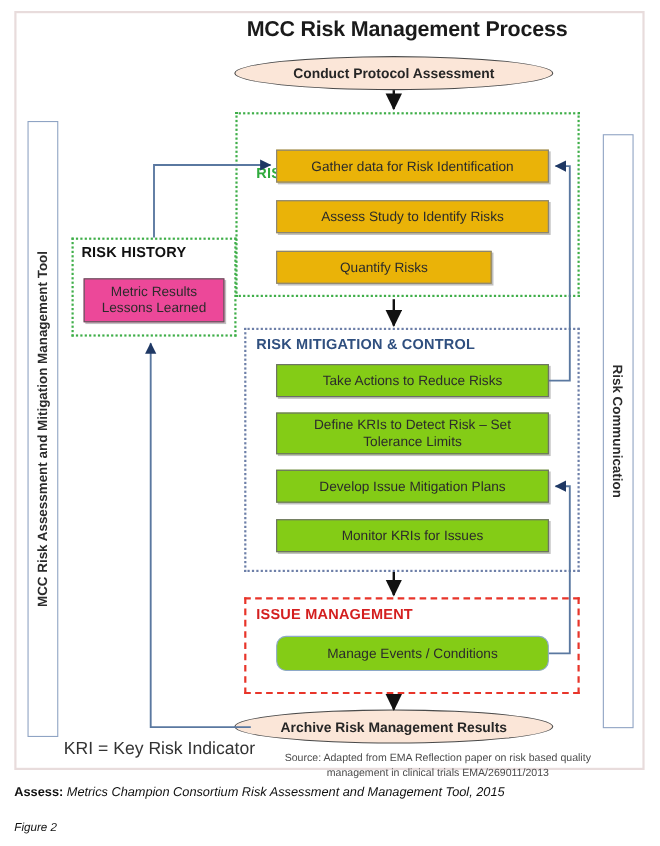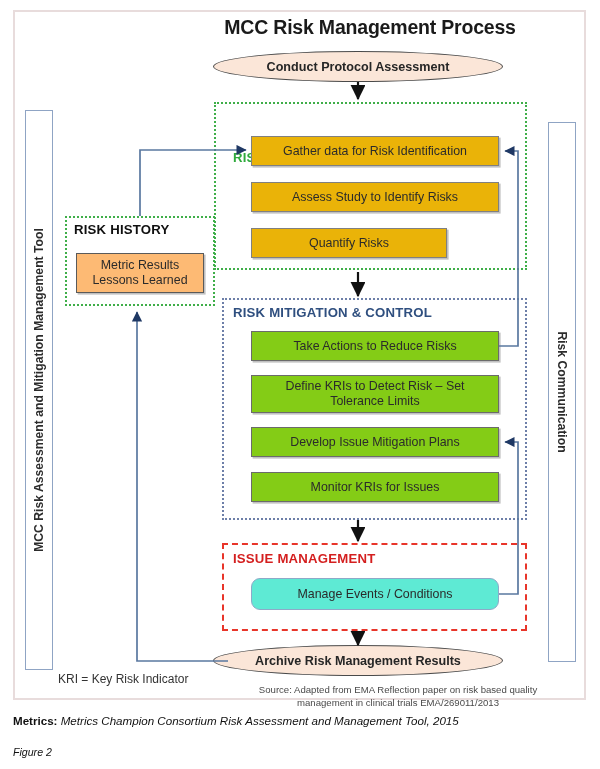--- a/index.html
+++ b/index.html
@@ -16,22 +16,22 @@
                  font-size:19.5px;font-weight:bold;color:#1a1a1a;letter-spacing:-0.2px;}
 
   
   .node{position:absolute;box-sizing:border-box;display:flex;align-items:center;
         justify-content:center;text-align:center;line-height:1.18;
         font-size:12.4px;color:#2b2b2b;
         border:1.3px solid #7f7f7f;
         box-shadow:1.6px 1.6px 0 rgba(90,90,90,.38);}
   .node.green{background:#eab308;border-color:#808080;}
   .node.blue{background:#84cc16;border-color:#6b6b6b;}
-  .node.gray{background:#fdba74;border-color:#5a5a5a;}
-  .node.pink{background:#5eead4;border-color:#8ea9c8;border-radius:9px;box-shadow:none;}
+  .node.gray{background:#ec4899;border-color:#5a5a5a;}
+  .node.pink{background:#84cc16;border-color:#8ea9c8;border-radius:9px;box-shadow:none;}
 
   
   .oval{position:absolute;box-sizing:border-box;display:flex;align-items:center;
         justify-content:center;text-align:center;background:#fbe6d8;
         border:1.6px solid #4a4a4a;border-radius:50%/50%;
         font-size:12.6px;font-weight:bold;color:#262626;}
 
   
   .group{position:absolute;box-sizing:border-box;background:transparent;}
   .group.green-g{border:2px dotted #3fae49;}
@@ -49,21 +49,21 @@
                justify-content:center;}
   .sidebar-bar span{font-size:12.2px;font-weight:bold;color:#2c2c2c;white-space:nowrap;}
   #left-bar span{transform:rotate(-90deg);}
   #right-bar span{transform:rotate(90deg);}
 
   
   .conn{position:absolute;overflow:visible;pointer-events:none;}
 
   
   .note{position:absolute;color:#333;}
-  #kri-note{left:58px;top:672px;font-size:12px;}
+  #kri-note{left:58px;top:672px;font-size:16px;}
   #source-note{left:233px;top:684px;width:290px;text-align:center;
                font-size:9.6px;line-height:1.35;color:#4a4a4a;margin-left:20px;}
 
   
   #footer-source{position:absolute;left:13px;top:714px;width:575px;font-size:11.6px;color:#111;}
   #footer-source b{font-weight:bold;}
   #footer-source i{font-style:italic;}
   #footer-figure{position:absolute;left:13px;top:746px;font-size:10.6px;font-style:italic;color:#111;}
 </style>
 </head>
@@ -156,16 +156,16 @@
 
   <line x1="358" y1="631" x2="358" y2="645" stroke="#111111" stroke-width="2.2" marker-end="url(#ahb)"></line>
 
   <path d="M228,661 L137,661 L137,312" fill="none" stroke="#5a78a0" stroke-width="1.7" marker-end="url(#ah)"></path>
 </svg>
 
 <div class="note" id="kri-note">KRI = Key Risk Indicator</div>
 <div class="note" id="source-note">Source: Adapted from EMA Reflection paper on risk based quality management in clinical trials EMA/269011/2013</div>
 
 <div id="footer-source">
-  <b>Metrics:</b>
+  <b>Assess:</b>
   <i>Metrics Champion Consortium Risk Assessment and Management Tool, 2015</i>
 </div>
 <div id="footer-figure">Figure 2</div>
 
 </body></html>

